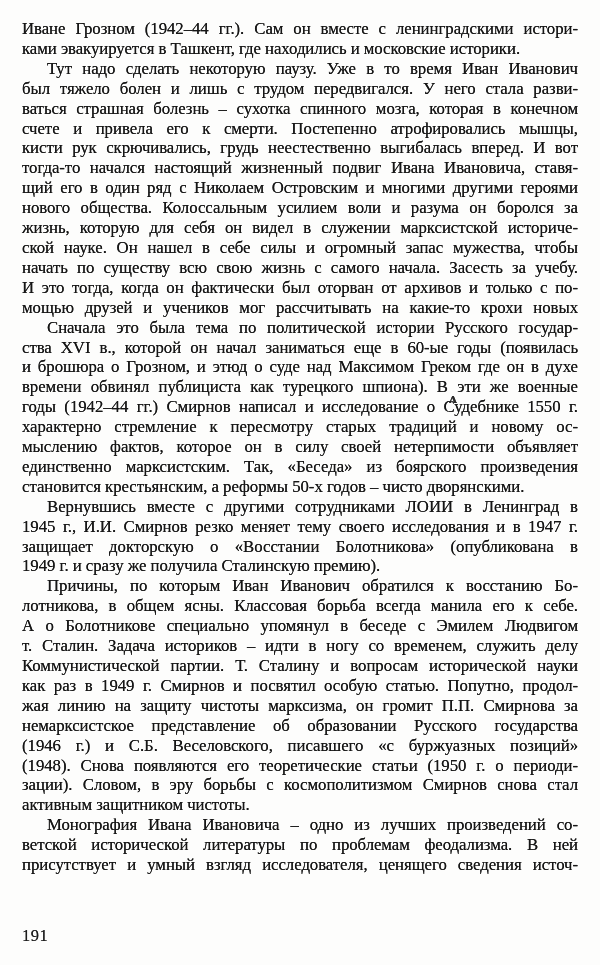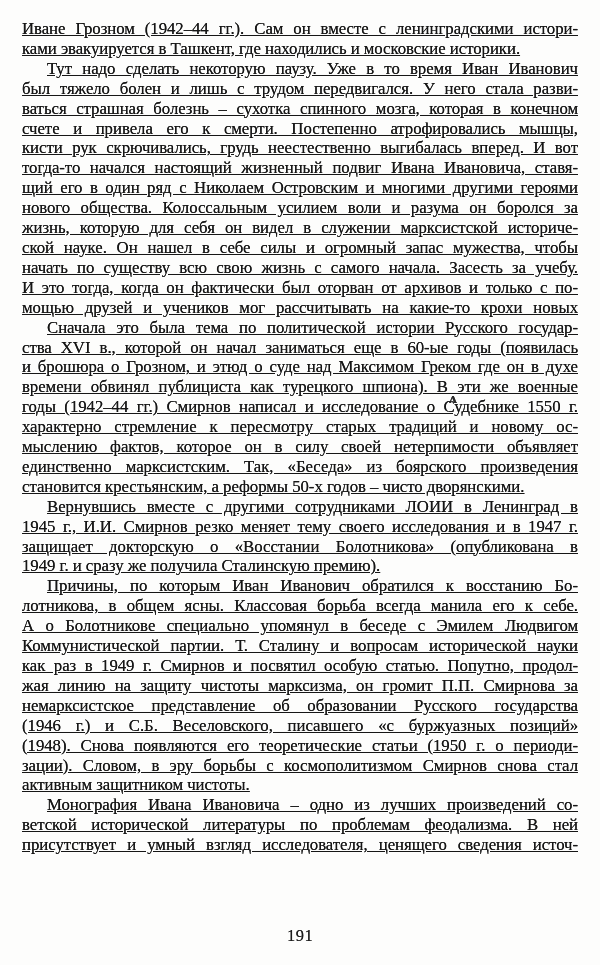--- a/index.html
+++ b/index.html
@@ -25,21 +25,20 @@
   }
   .line {
     font-size: 16.8px;
     line-height: 19.9px;
     text-align: justify;
     text-align-last: justify;
     white-space: normal;
     letter-spacing: -0.05px;
     
     text-shadow: 0 0 0.45px rgba(10,10,10,0.85);
-    text-decoration: underline;
   }
   .line.flush {
     text-align-last: left;
   }
   .line.indent {
     text-indent: 25px;
   }
   .caret-mark {
     position: absolute;
     left: 449px;
@@ -48,21 +47,21 @@
     font-weight: bold;
     color: #2a2a2a;
     transform: scaleY(0.85);
     text-shadow: 0 0 0.4px rgba(0,0,0,0.7);
   }
   .page-number {
     position: absolute;
     left: 22px;
     top: 926px;
     width: 556px;
-    text-align: center;
+    text-align: left;
     font-size: 16.5px;
     letter-spacing: 0.5px;
     color: #1c1c1c;
     text-shadow: 0 0 0.4px rgba(0,0,0,0.7);
   }
 </style>
 </head>
 <body>
 
 <div class="page">
@@ -100,20 +99,21 @@
       <div>
         <div class="line indent">Вернувшись вместе с другими сотрудниками ЛОИИ в Ленинград в</div>
         <div class="line">1945 г., И.И. Смирнов резко меняет тему своего исследования и в 1947 г.</div>
         <div class="line">защищает докторскую о «Восстании Болотникова» (опубликована в</div>
         <div class="line flush">1949 г. и сразу же получила Сталинскую премию).</div>
       </div>
       <div>
         <div class="line indent">Причины, по которым Иван Иванович обратился к восстанию Бо-</div>
         <div class="line">лотникова, в общем ясны. Классовая борьба всегда манила его к себе.</div>
         <div class="line">А о Болотникове специально упомянул в беседе с Эмилем Людвигом</div>
+        <div class="line">т. Сталин. Задача историков – идти в ногу со временем, служить делу</div>
         <div class="line">Коммунистической партии. Т. Сталину и вопросам исторической науки</div>
         <div class="line">как раз в 1949 г. Смирнов и посвятил особую статью. Попутно, продол-</div>
         <div class="line">жая линию на защиту чистоты марксизма, он громит П.П. Смирнова за</div>
         <div class="line">немарксистское представление об образовании Русского государства</div>
         <div class="line">(1946 г.) и С.Б. Веселовского, писавшего «с буржуазных позиций»</div>
         <div class="line">(1948). Снова появляются его теоретические статьи (1950 г. о периоди-</div>
         <div class="line">зации). Словом, в эру борьбы с космополитизмом Смирнов снова стал</div>
         <div class="line flush">активным защитником чистоты.</div>
       </div>
       <div>

